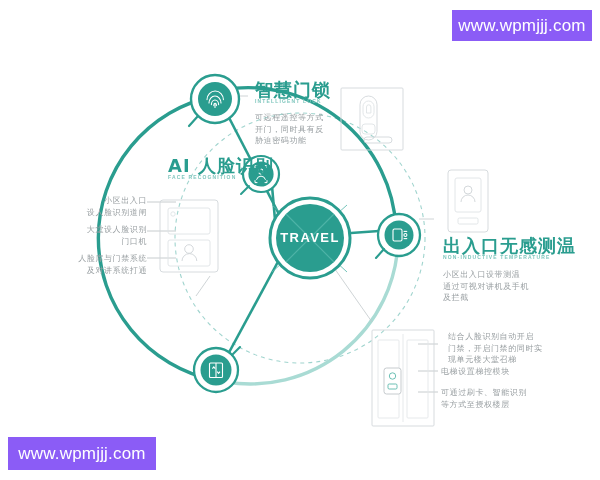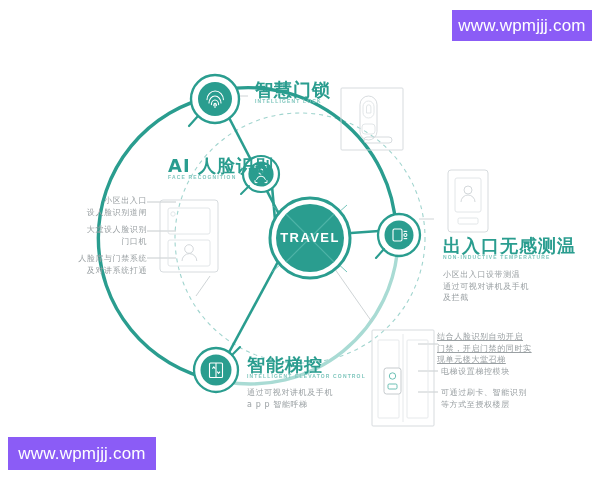--- a/index.html
+++ b/index.html
@@ -198,20 +198,25 @@
       </g>
 
     </g>
   </svg>
 
   <div class="hub-label" style="left:272px;top:230px;width:76px;text-align:center;">TRAVEL</div>
 
   <div class="blk" style="left:255px;top:82px;">
     <div class="title-cn">智慧门锁</div>
     <div class="title-en">INTELLIGENT LOCK</div>
+    <div class="desc" style="margin-top:7px;width:96px;">
+      <div>可远程遥控等方式</div>
+      <div>开门，同时具有反</div>
+      <div>胁迫密码功能</div>
+    </div>
   </div>
 
   <div class="blk" style="left:168px;top:158px;">
     <div class="title-cn">AI 人脸识别</div>
     <div class="title-en">FACE RECOGNITION</div>
   </div>
 
   <div class="blk desc rt" style="left:52px;top:195px;width:95px;">
     <div>小区出入口</div>
     <div>设人脸识别道闸</div>
@@ -224,30 +229,22 @@
   <div class="blk" style="left:443px;top:238px;">
     <div class="title-cn">出入口无感测温</div>
     <div class="title-en">NON-INDUCTIVE TEMPERATURE</div>
     <div class="desc" style="margin-top:8px;width:110px;">
       <div>小区出入口设带测温</div>
       <div>通过可视对讲机及手机</div>
       <div>及拦截</div>
     </div>
   </div>
 
-  <div class="blk" style="left:247px;top:357px;">
-    <div class="title-cn">智能梯控</div>
-    <div class="title-en">INTELLIGENT ELEVATOR CONTROL</div>
-    <div class="desc" style="margin-top:7px;width:120px;">
-      <div>通过可视对讲机及手机</div>
-      <div>a p p  智能呼梯</div>
-    </div>
-  </div>
-
-  <div class="blk desc" style="left:437px;top:331px;width:120px;text-decoration:underline;">
+
+  <div class="blk desc" style="left:448px;top:331px;width:120px;">
     <div>结合人脸识别自动开启</div>
     <div>门禁，开启门禁的同时实</div>
     <div>现单元楼大堂召梯</div>
   </div>
 
   <div class="blk desc" style="left:441px;top:366px;width:120px;">
     <div>电梯设置梯控模块</div>
   </div>
 
   <div class="blk desc" style="left:441px;top:387px;width:120px;">

